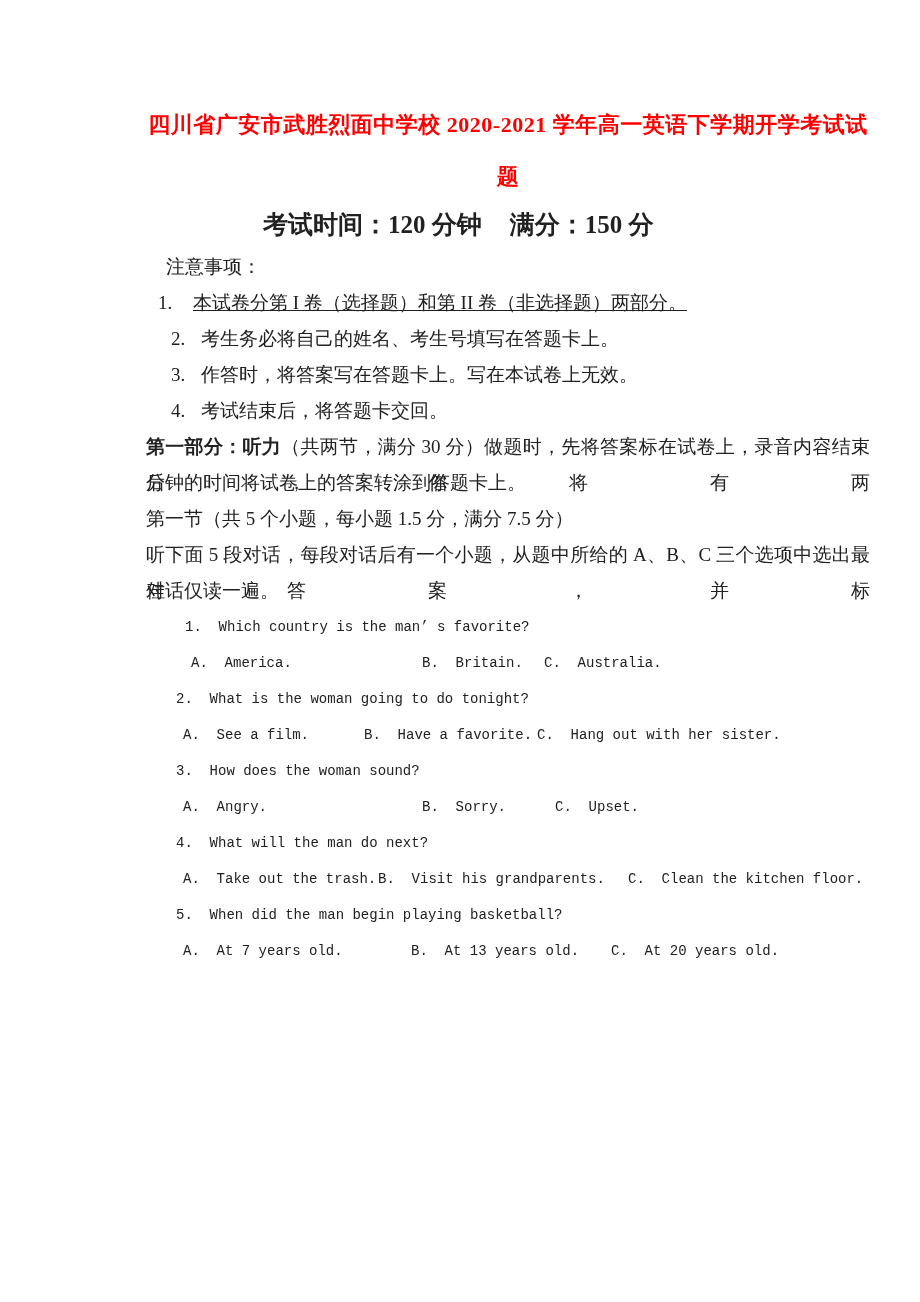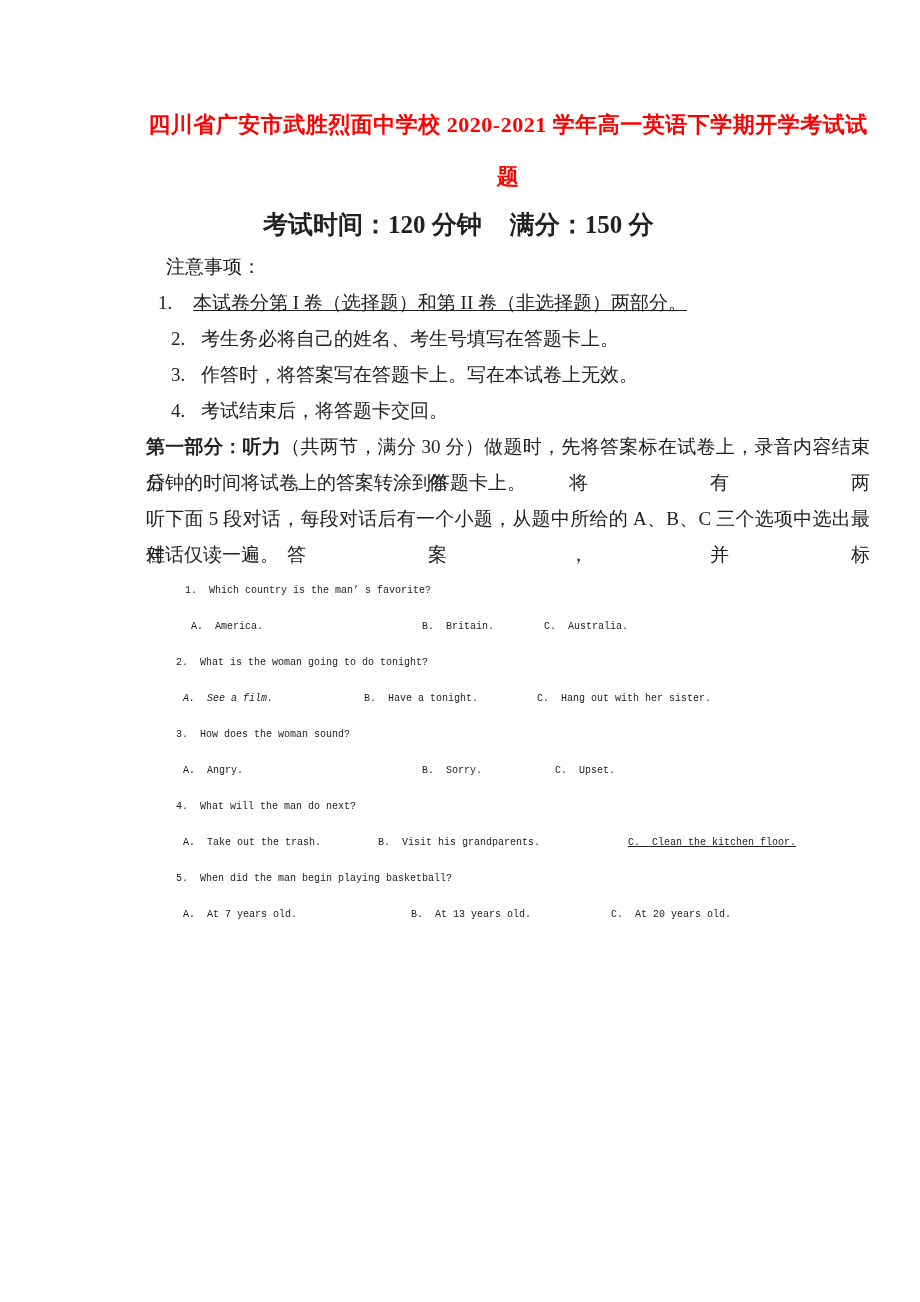--- a/index.html
+++ b/index.html
@@ -17,29 +17,29 @@
   .meta-right{margin-left:28px;}
   .doc-body{margin-top:9px;font-size:19px;}
   .ln{line-height:36px;height:36px;white-space:nowrap;}
   .fw{white-space:normal;text-align:justify;text-align-last:justify;}
   .notes-h{padding-left:20px;}
   .note-1{padding-left:12px;text-decoration:underline;}
   .note-1 .num{display:inline-block;width:35px;}
   .note-n{padding-left:25px;}
   .note-n .num{display:inline-block;width:30px;}
   .bold{font-weight:bold;}
-  .en{font-family:"Liberation Mono","DejaVu Sans Mono",monospace;font-size:10px;white-space:pre;}
+  .en{font-family:"Liberation Mono","DejaVu Sans Mono",monospace;font-size:14px;white-space:pre;}
   .qline{padding-left:30px;}
   .q1 .qline{padding-left:39px;}
   .opts{position:relative;height:36px;}
   .opt{position:absolute;top:0;line-height:36px;}
   .q1 .oa{left:45px;}  .q1 .ob{left:276px;} .q1 .oc{left:398px;}
-  .q2 .oa{left:37px;font-style:italic;}  .q2 .ob{left:218px;} .q2 .oc{left:391px;}
+  .q2 .oa{left:37px;}  .q2 .ob{left:218px;} .q2 .oc{left:391px;}
   .q3 .oa{left:37px;}  .q3 .ob{left:276px;} .q3 .oc{left:409px;}
-  .q4 .oa{left:37px;}  .q4 .ob{left:232px;} .q4 .oc{left:482px;text-decoration:underline;}
+  .q4 .oa{left:37px;}  .q4 .ob{left:232px;} .q4 .oc{left:482px;}
   .q5 .oa{left:37px;}  .q5 .ob{left:265px;} .q5 .oc{left:465px;}
 </style>
 </head>
 <body>
 
 <div class="page">
 
   <div class="title-l1">四川省广安市武胜烈面中学校 2020-2021 学年高一英语下学期开学考试试</div>
   <div class="title-l2">题</div>
 
@@ -62,38 +62,39 @@
     </div>
     <div class="ln note-n">
       <span class="num">4.</span><span>考试结束后，将答题卡交回。</span>
     </div>
 
     <div class="ln fw">
       <span class="bold">第一部分：听力</span><span>（共两节，满分 30 分）做题时，先将答案标在试卷上，录音内容结束后，你将有两</span>
     </div>
     <div class="ln">分钟的时间将试卷上的答案转涂到答题卡上。</div>
 
+    <div class="ln">第一节（共 5 个小题，每小题 1.5 分，满分 7.5 分）</div>
 
     <div class="ln fw">听下面 5 段对话，每段对话后有一个小题，从题中所给的 A、B、C 三个选项中选出最佳答案，并标</div>
     <div class="ln">对话仅读一遍。</div>
 
     <div class="q1">
       <div class="ln en qline">1.  Which country is the man’ s favorite?</div>
       <div class="opts en">
         <span class="opt oa">A.  America.</span>
         <span class="opt ob">B.  Britain.</span>
         <span class="opt oc">C.  Australia.</span>
       </div>
     </div>
 
     <div class="q2">
       <div class="ln en qline">2.  What is the woman going to do tonight?</div>
       <div class="opts en">
         <span class="opt oa">A.  See a film.</span>
-        <span class="opt ob">B.  Have a tonight.</span>
+        <span class="opt ob">B.  Have a favorite.</span>
         <span class="opt oc">C.  Hang out with her sister.</span>
       </div>
     </div>
 
     <div class="q3">
       <div class="ln en qline">3.  How does the woman sound?</div>
       <div class="opts en">
         <span class="opt oa">A.  Angry.</span>
         <span class="opt ob">B.  Sorry.</span>
         <span class="opt oc">C.  Upset.</span>

